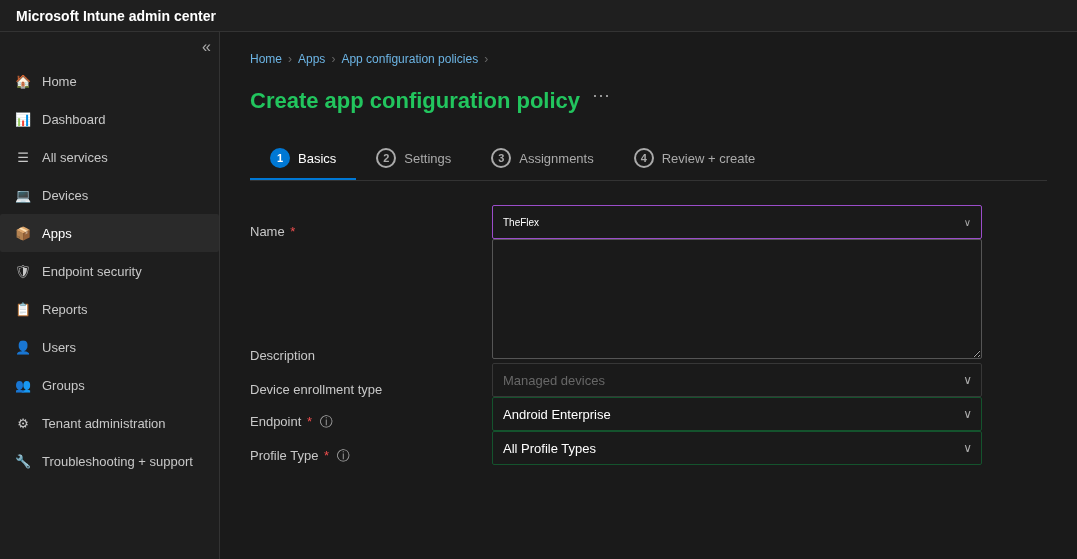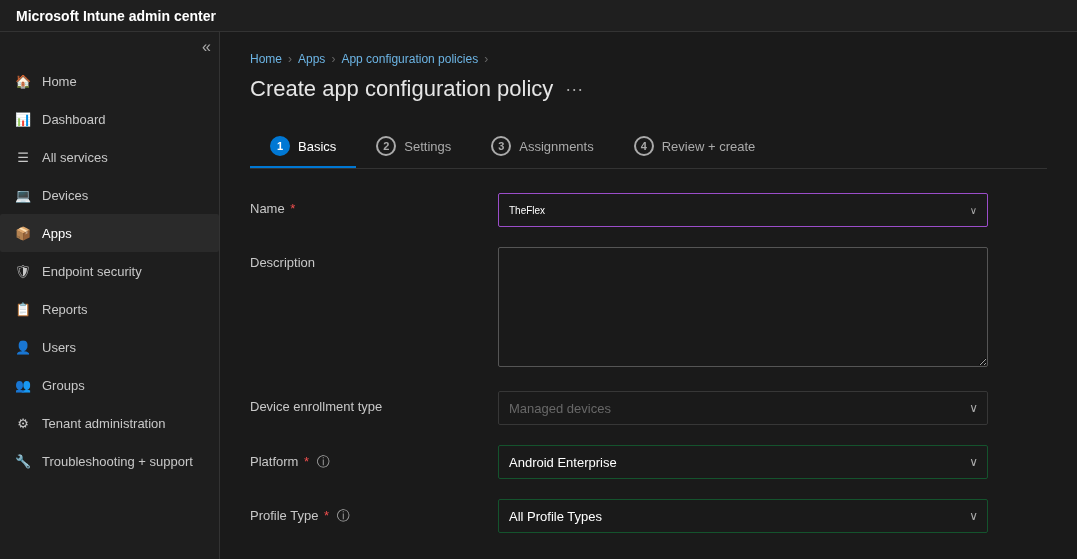--- a/index.html
+++ b/index.html
@@ -99,22 +99,23 @@
 
     
     .page-title-row {
       display: flex;
       align-items: center;
       gap: 12px;
       margin-bottom: 24px;
     }
     .page-title {
       font-size: 22px;
-      color: #e5e5e5;
-      font-weight: 400;
+      color: #22c55e;
+      font-weight: 700;
+      margin-top: 12px;
     }
     .more-icon {
       color: #aaa;
       font-size: 18px;
       cursor: pointer;
     }
 
     
     .wizard-tabs {
       display: flex;
@@ -151,23 +152,22 @@
     }
     .wizard-tab.active .tab-num {
       background: #0078d4;
       border-color: #0078d4;
       color: #fff;
     }
 
     
     .form-row {
       display: flex;
-      align-items: flex-start;
-      margin-bottom: 20px;
-      gap: 28px;
+      align-items: flex-end;
+      gap: 22px;
     }
     .form-label {
       width: 220px;
       font-size: 13px;
       color: #c8c8c8;
       padding-top: 8px;
       flex-shrink: 0;
     }
     .form-label .required {
       color: #f04e4e;
@@ -363,21 +363,21 @@
           <select class="select-field disabled" disabled="">
             <option>Managed devices</option>
           </select>
           <span class="chevron-down">∨</span>
         </div>
       </div>
     </div>
 
     <div class="form-row">
       <label class="form-label">
-        <span>Platform</span><span class="required"> *</span>
+        <span>Endpoint</span><span class="required"> *</span>
         <span class="info-icon">ⓘ</span>
       </label>
       <div class="form-control">
         <div class="select-wrapper">
           <select class="select-field">
             <option>Android Enterprise</option>
           </select>
           <span class="chevron-down">∨</span>
         </div>
       </div>

